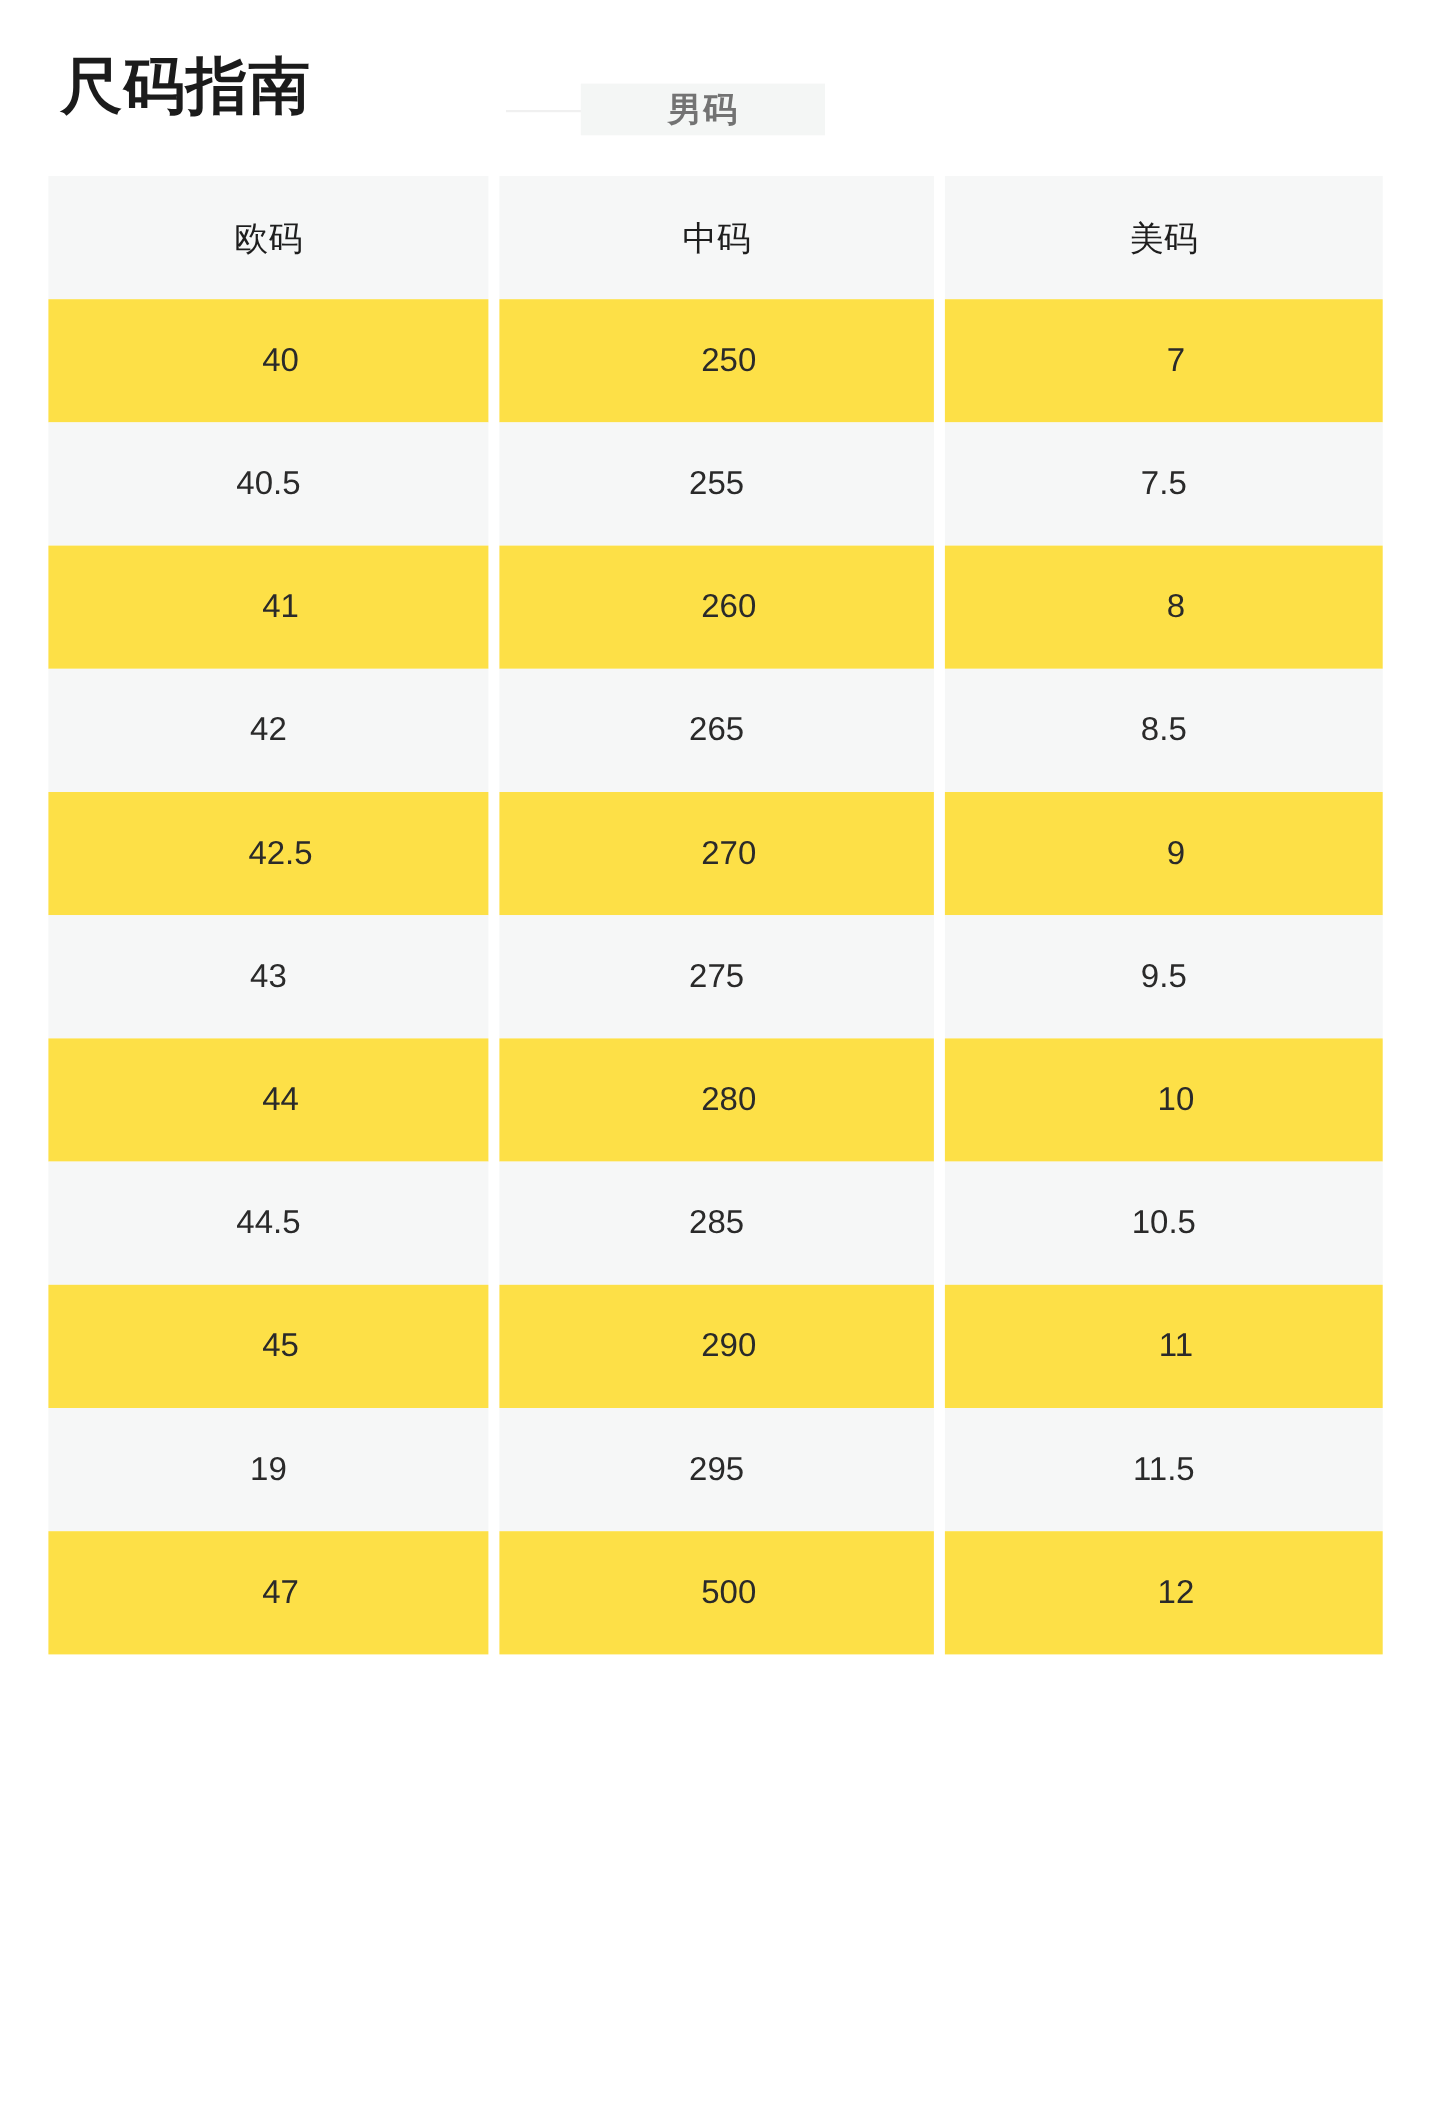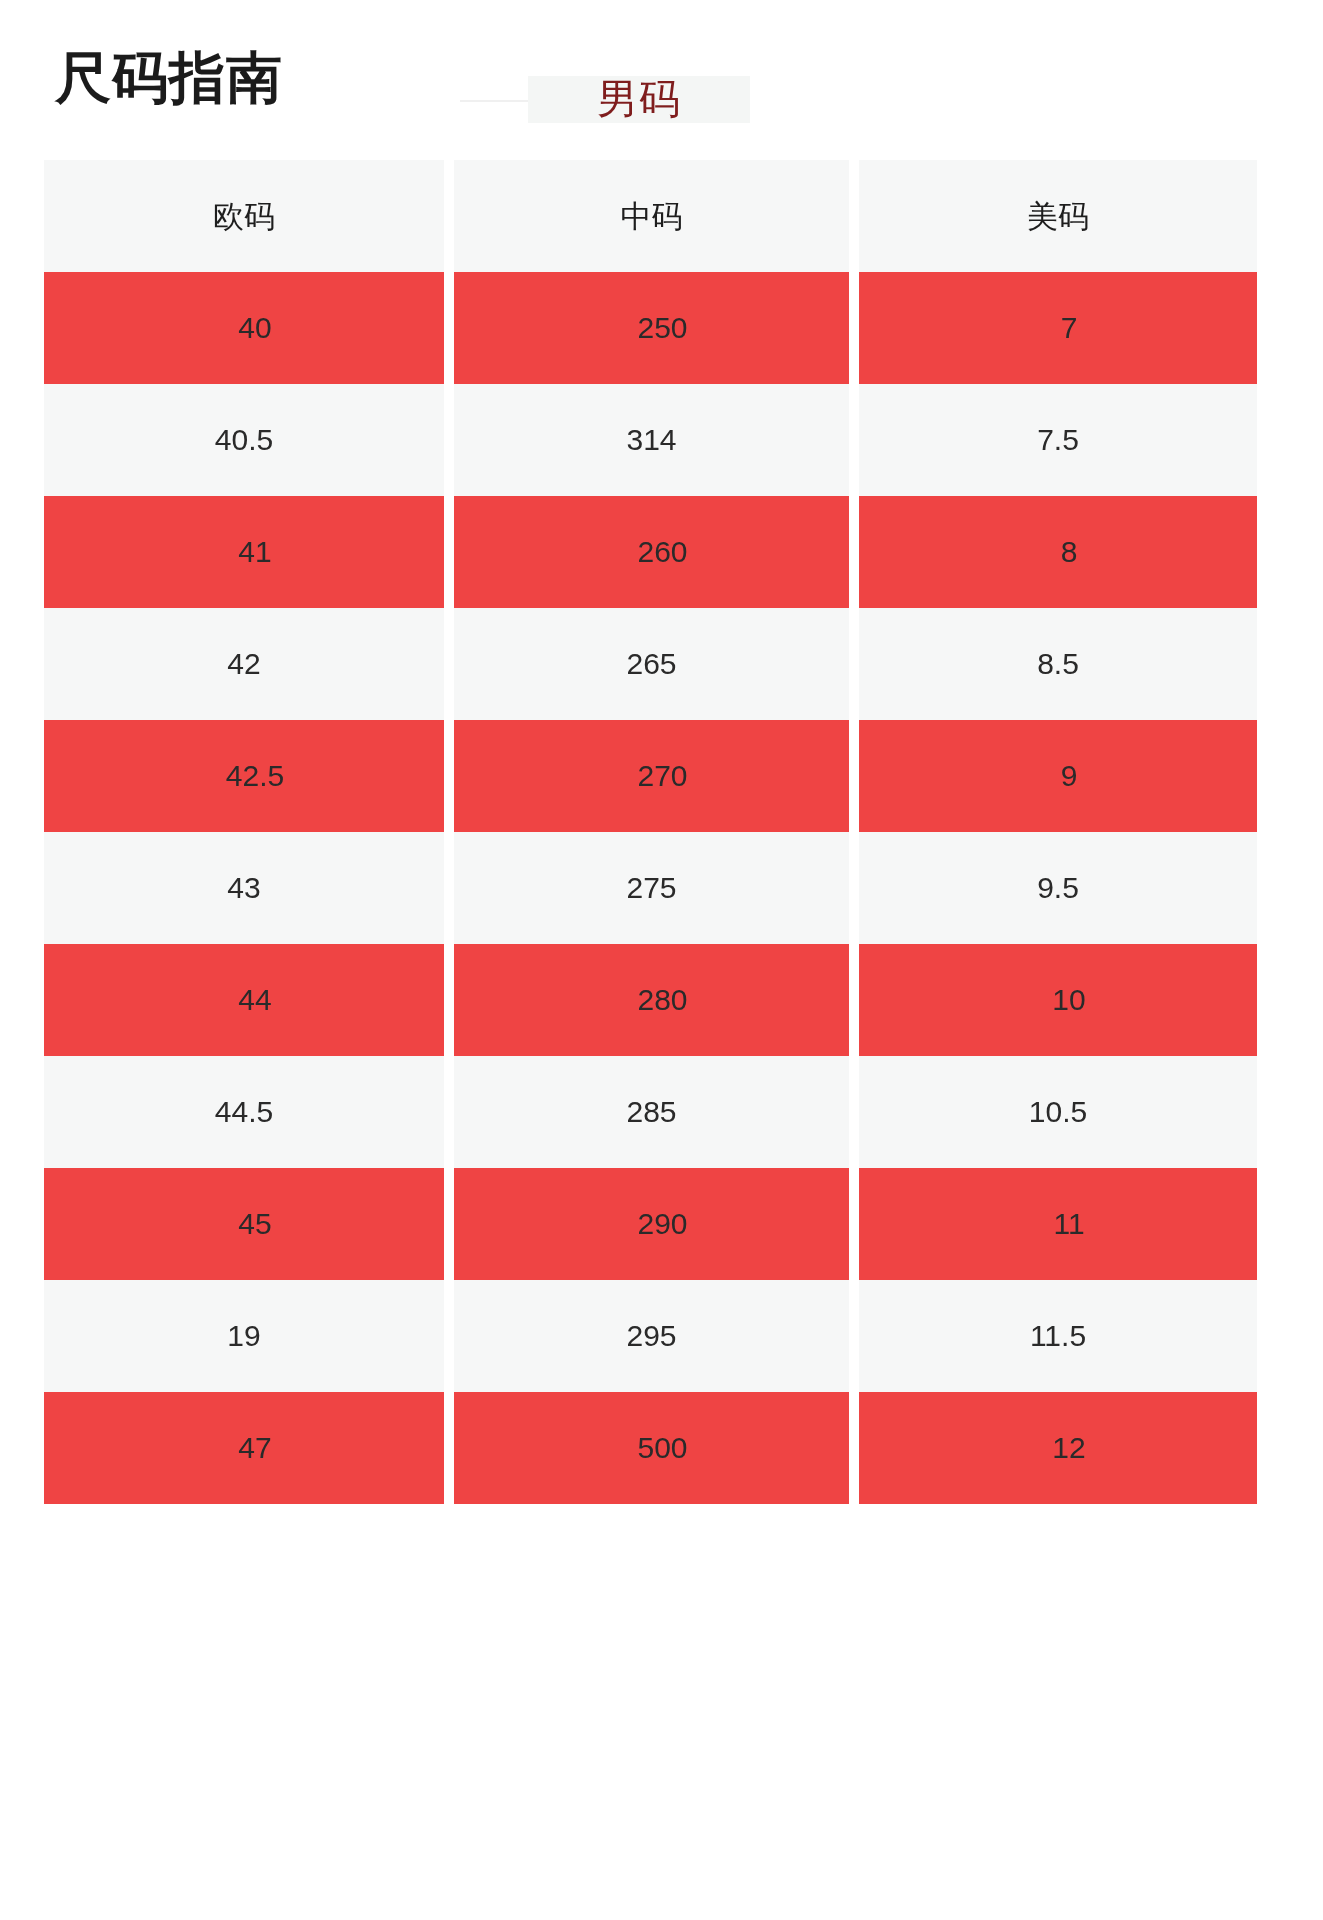--- a/index.html
+++ b/index.html
@@ -59,23 +59,23 @@
     top: 76px;
     width: 222px;
     height: 47px;
     background: #f4f6f5;
     display: flex;
     align-items: center;
     justify-content: center;
   }
 
   .gender-tag-label {
-    font-size: 41px;
-    font-weight: 400;
-    color: #7f1d1d;
+    font-size: 31px;
+    font-weight: 700;
+    color: #737373;
     letter-spacing: 1px;
     line-height: 1;
     white-space: nowrap;
   }
 
   
   .size-table {
     position: absolute;
     left: 44px;
     top: 160px;
@@ -105,21 +105,21 @@
   .col-2 { width: 398px; }
 
   .row-header .table-cell {
     background: #f6f7f7;
     color: #1e1e1e;
     font-size: 31px;
     height: 112px;
   }
 
   .row-dark .table-cell {
-    background: #ef4444;
+    background: #fde047;
     padding-left: 22px;
   }
 
   .row-light .table-cell {
     background: #f6f7f7;
   }
 </style>
 </head>
 <body>
 
@@ -143,21 +143,21 @@
     </div>
 
     <div class="table-row row-dark">
       <div class="table-cell col-0">40</div>
       <div class="table-cell col-1">250</div>
       <div class="table-cell col-2">7</div>
     </div>
 
     <div class="table-row row-light">
       <div class="table-cell col-0">40.5</div>
-      <div class="table-cell col-1">314</div>
+      <div class="table-cell col-1">255</div>
       <div class="table-cell col-2">7.5</div>
     </div>
 
     <div class="table-row row-dark">
       <div class="table-cell col-0">41</div>
       <div class="table-cell col-1">260</div>
       <div class="table-cell col-2">8</div>
     </div>
 
     <div class="table-row row-light">

